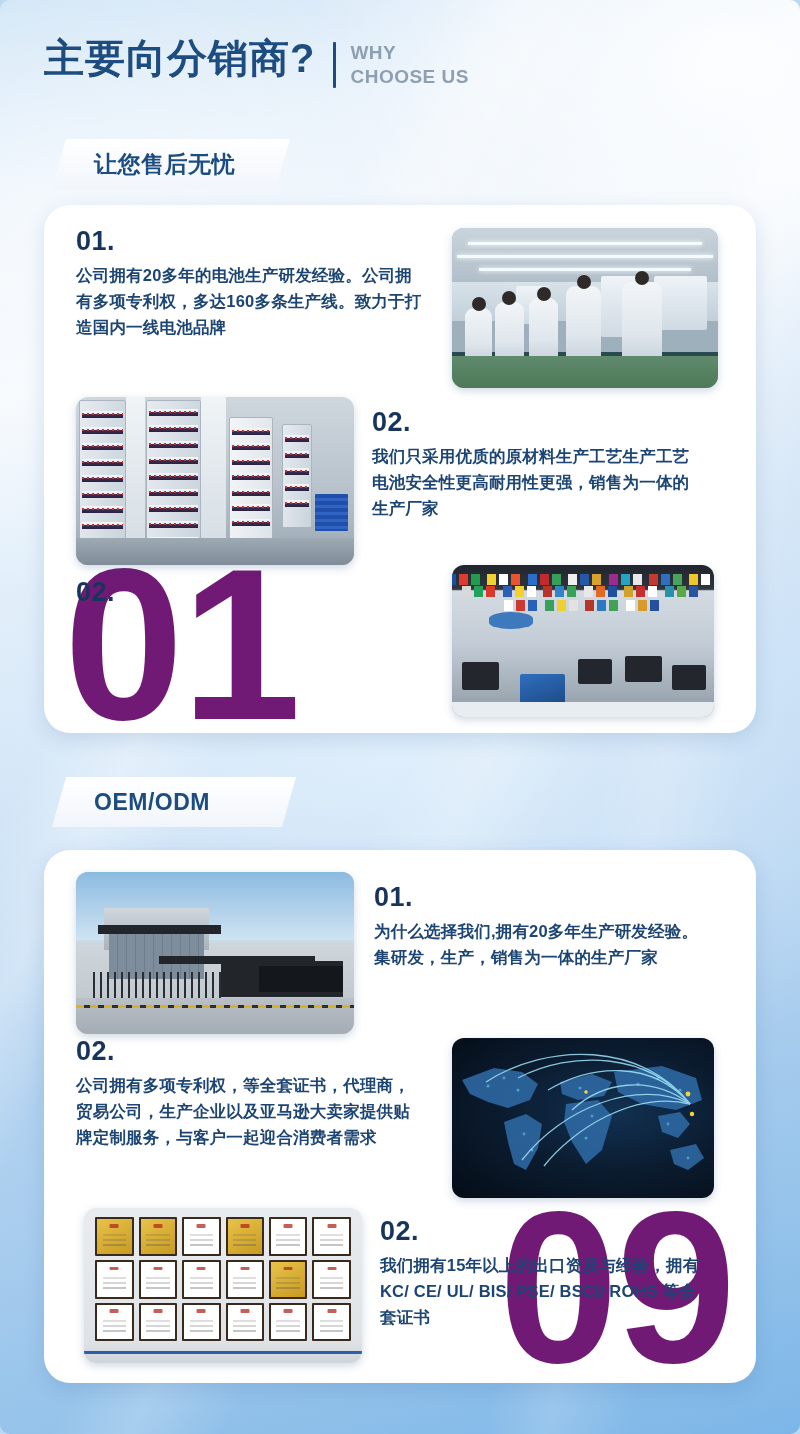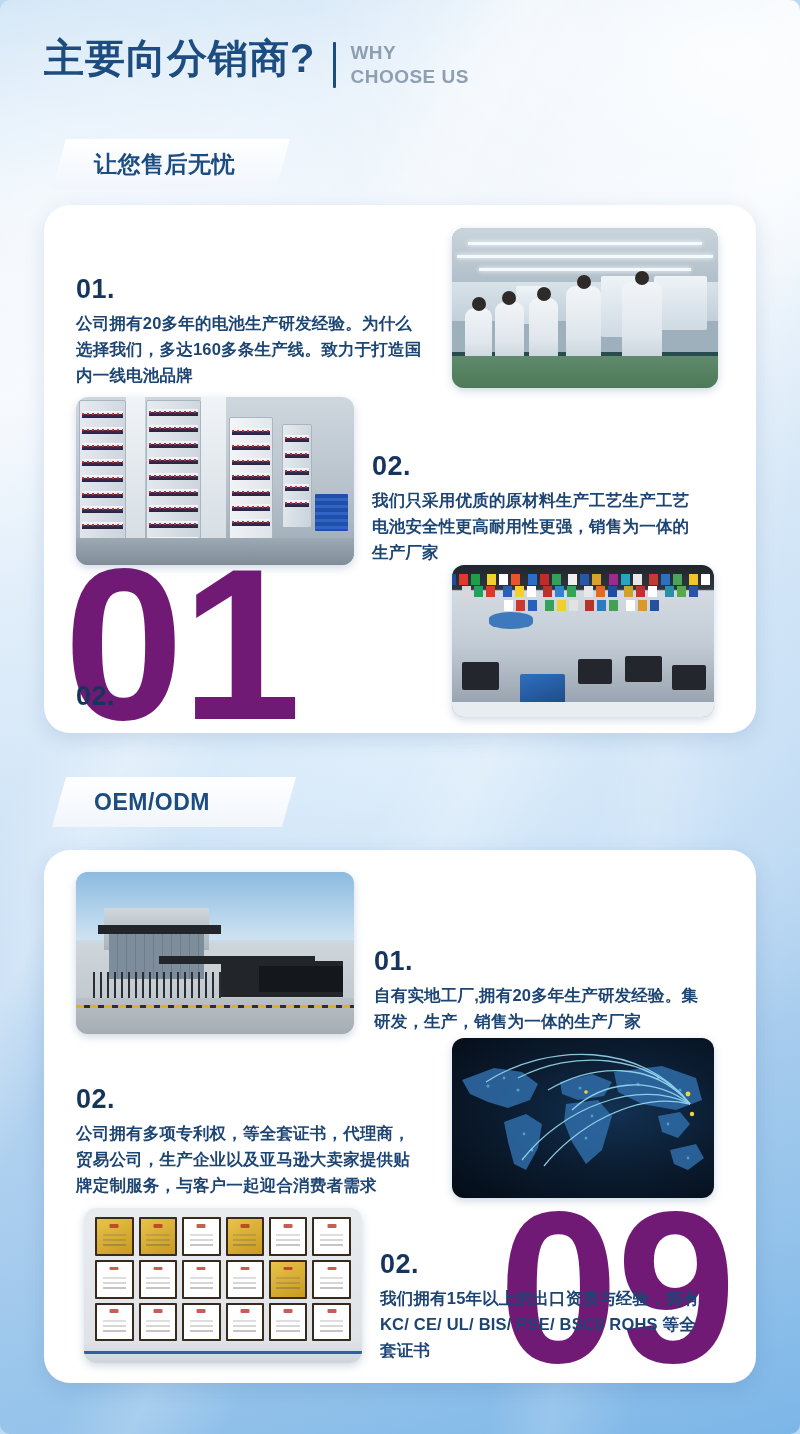--- a/index.html
+++ b/index.html
@@ -76,21 +76,21 @@
   .wm{
     position:absolute;
     font-size:215px; font-weight:800; color:#701a75;
     line-height:1; letter-spacing:-2px;
     user-select:none; z-index:0;
   }
   #wm-01{ left:20px; top:332px; }
   #wm-02{ right:22px; top:330px; }
 
   
-  .row{ position:absolute; z-index:1; display:flex;align-items:flex-end; }
+  .row{ position:absolute; z-index:1; display:flex; }
 
   .txt .num{
     font-size:27px; font-weight:800; color:#17355c;
     letter-spacing:.5px; line-height:1; margin-bottom:7px;
   }
   .txt .body{
     font-size:16.5px; font-weight:700; color:#1d4573;
     line-height:1.58; letter-spacing:.2px;
   }
 
@@ -192,21 +192,21 @@
     <span>让您售后无忧</span>
   </div>
 
   <div class="card" id="card-about">
 
     <div class="wm" id="wm-01">01</div>
 
     <div class="row" style="left:32px; top:23px; width:648px;">
       <div class="txt" style="width:350px;">
         <div class="num">01.</div>
-        <div class="body">公司拥有20多年的电池生产研发经验。为什么选择我们，多达160多条生产线。致力于打造国内一线电池品牌</div>
+        <div class="body">公司拥有20多年的电池生产研发经验。公司拥有多项专利权，多达160多条生产线。致力于打造国内一线电池品牌</div>
       </div>
       <div class="photo ph-line" style="width:266px; height:160px; margin-left:26px;">
         <div class="ceil"></div>
         <div class="tube" style="left:6%; top:9%; width:88%;"></div>
         <div class="tube" style="left:2%; top:17%; width:96%;"></div>
         <div class="tube" style="left:10%; top:25%; width:80%;"></div>
         <div class="wall"></div>
         <div class="mach" style="left:56%; top:30%; width:17%; height:38%;"></div>
         <div class="mach" style="left:76%; top:30%; width:20%; height:34%;"></div>
         <div class="mach" style="left:24%; top:36%; width:12%; height:24%;"></div>
@@ -326,21 +326,21 @@
         <div class="glass" style="left:12%; top:38%; width:34%; height:28%;"></div>
         <div class="dark" style="left:30%; top:52%; width:56%; height:5%;"></div>
         <div class="dark" style="left:52%; top:55%; width:44%; height:22%;"></div>
         <div class="sign" style="left:66%; top:58%; width:30%; height:16%;"></div>
         <div class="gate" style="left:6%; top:62%; width:46%; height:16%;"></div>
         <div class="road"></div>
         <div class="curb" style="left:0; bottom:16%; width:100%;"></div>
       </div>
       <div class="txt" style="width:330px; margin-left:20px; padding-top:12px;">
         <div class="num">01.</div>
-        <div class="body">自有实地工厂,拥有20多年生产研发经验。集研发，生产，销售为一体的生产厂家</div>
+        <div class="body">为什么选择我们,拥有20多年生产研发经验。集研发，生产，销售为一体的生产厂家</div>
       </div>
     </div>
 
     <div class="row" style="left:32px; top:188px; width:648px;">
       <div class="txt" style="width:350px;">
         <div class="num">02.</div>
         <div class="body">公司拥有多项专利权，等全套证书，代理商，贸易公司，生产企业以及亚马逊大卖家提供贴牌定制服务，与客户一起迎合消费者需求</div>
       </div>
       <div class="photo ph-map" style="width:262px; height:160px; margin-left:26px;">
         <svg viewBox="0 0 262 160" preserveAspectRatio="none" aria-hidden="true">

